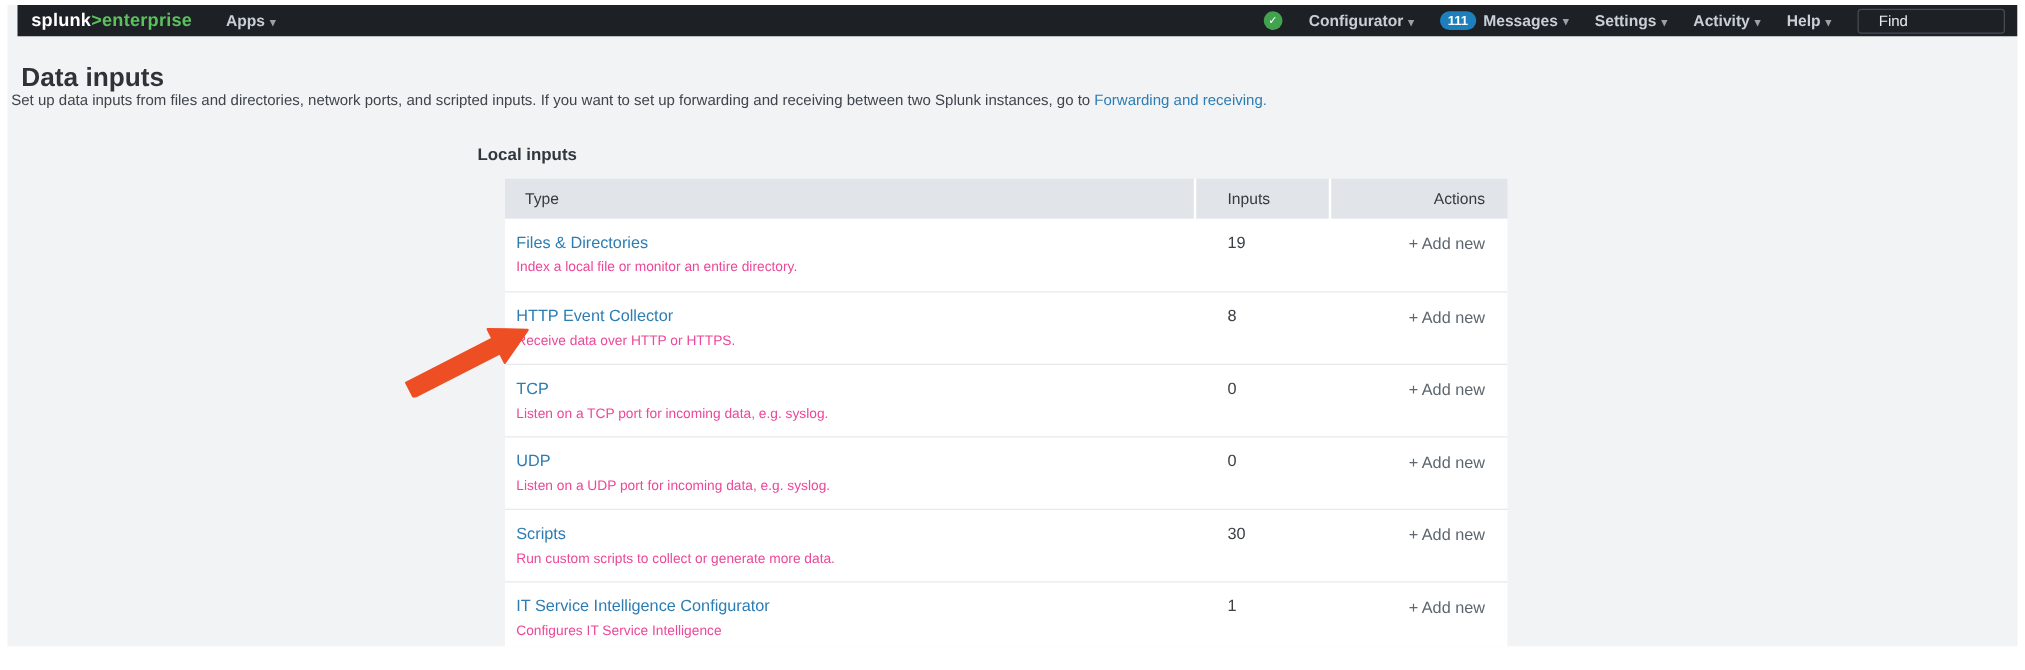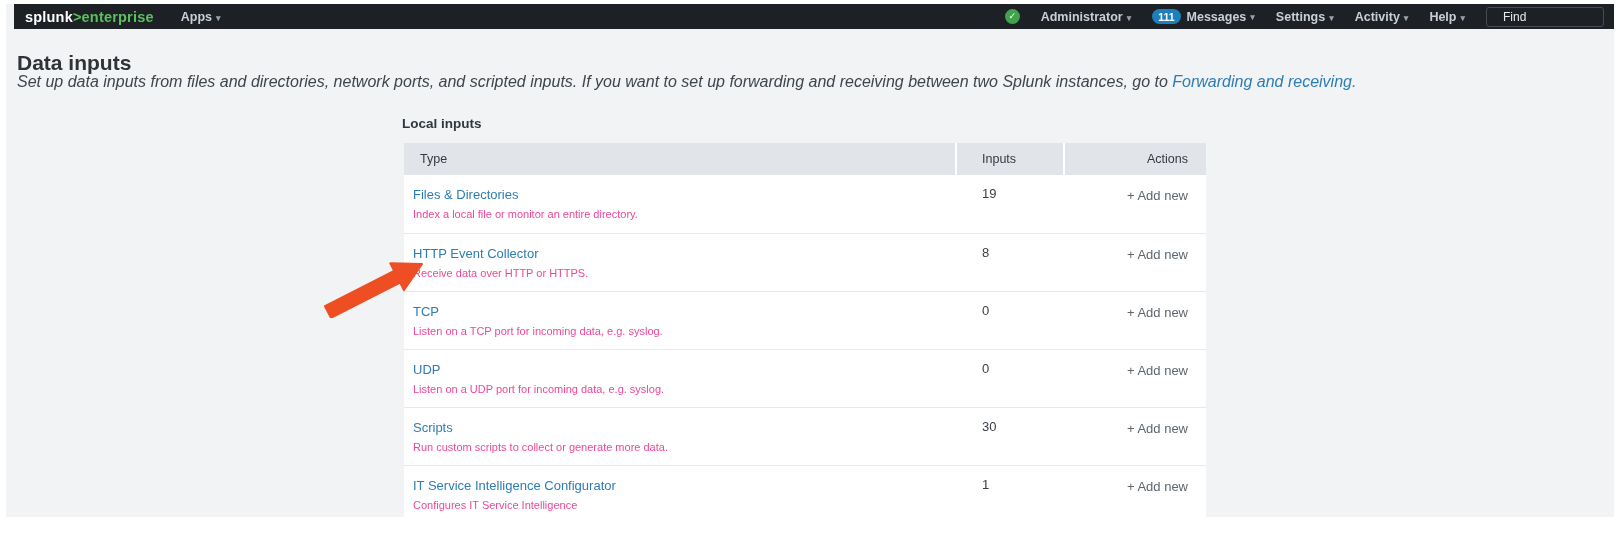--- a/index.html
+++ b/index.html
@@ -29,25 +29,25 @@
     font-size:9px;line-height:15px;text-align:center;cursor:pointer;}
   .messages-menu{display:flex;align-items:center;}
   .badge{background:var(--badge-blue);color:#fff;font-size:10.5px;font-weight:bold;border-radius:9px;
     padding:1.5px 6px;margin-right:6px;text-align:right;}
   .find-input{width:118px;height:20px;background:transparent;border:1px solid #454c54;border-radius:3px;
     color:#e8ecf0;font-size:12px;padding:0 6px 0 16px;outline:none;}
   .find-input::placeholder{color:#e8ecf0;opacity:1;}
 
   
   .page-title{position:absolute;left:11px;top:47px;font-size:21px;font-weight:600;color:#2f3338;}
-  .page-desc{position:absolute;left:11px;top:69px;font-size:16px;color:#3e454c;white-space:nowrap;font-style:italic;}
+  .page-desc{position:absolute;left:3px;top:69px;font-size:12px;color:#3e454c;white-space:nowrap;}
   .page-desc a{color:var(--link-blue);text-decoration:none;cursor:pointer;}
 
   
-  .section-heading{position:absolute;left:396px;top:112px;font-size:13.5px;font-weight:bold;color:#31373e;text-align:center;}
+  .section-heading{position:absolute;left:376px;top:112px;font-size:13.5px;font-weight:bold;color:#31373e;text-align:center;}
   .inputs-table{position:absolute;left:398px;top:139px;width:802px;}
   .thead{display:flex;align-items:center;height:32px;background:var(--header-bg);font-size:12.5px;color:#353a40;}
   .th-type{width:551px;padding-left:16px;}
   .th-inputs{width:108px;padding-left:25px;border-left:2px solid #fff;height:100%;display:flex;align-items:center;}
   .th-actions{flex:1;border-left:2px solid #fff;height:100%;display:flex;align-items:center;
     justify-content:flex-end;padding-right:18px;}
   .row{display:flex;height:58px;background:#ffffff;}
   .row + .row{border-top:1px solid #e7e9eb;}
   .type-cell{width:551px;padding:10px 9px 0;}
   .row-link{display:inline-block;font-size:13px;color:var(--link-blue);text-decoration:none;cursor:pointer;}
@@ -69,21 +69,21 @@
       <span class="brand">splunk</span><span class="product">&gt;enterprise</span>
     </div>
     <div class="menu apps-menu">
       <span>Apps</span><span class="caret">▾</span>
     </div>
 
     <div class="topbar-right">
       <div class="status-btn">✓</div>
 
       <div class="menu">
-        <span>Administrator</span><span class="caret">▾</span>
+        <span>Configurator</span><span class="caret">▾</span>
       </div>
 
       <div class="menu messages-menu">
         <span class="badge">111</span>
         <span>Messages</span>
           <span class="caret">▾</span>
       </div>
 
       <div class="menu">
         <span>Settings</span><span class="caret">▾</span>

